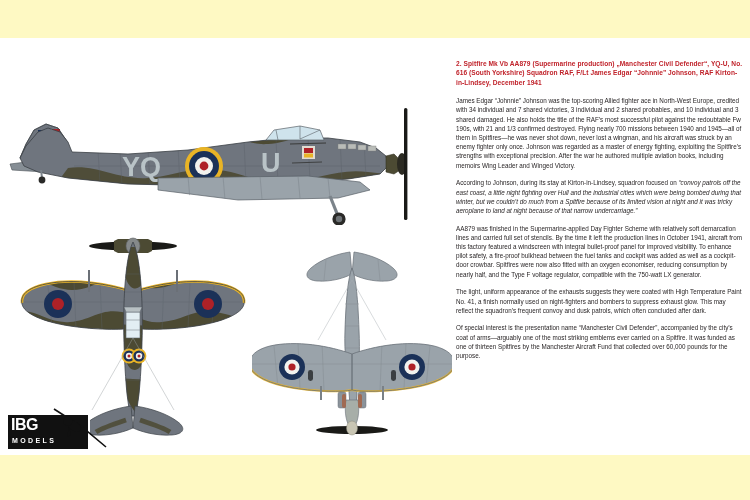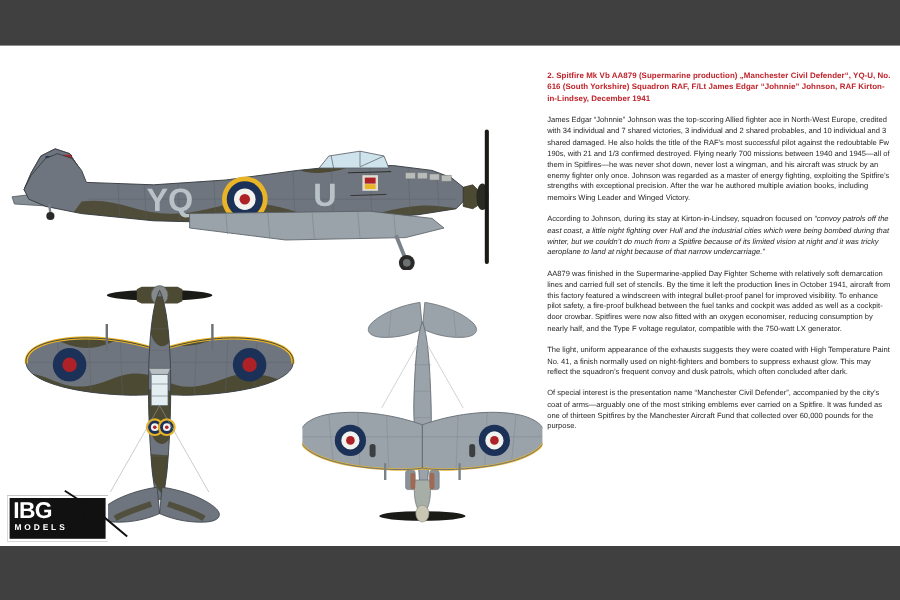--- a/index.html
+++ b/index.html
@@ -1,20 +1,20 @@
 <!DOCTYPE html>
 <html><head>
 <meta charset="utf-8">
 <style>
   html,body{margin:0;padding:0;}
   body{
     width:750px;height:500px;overflow:hidden;background:#000;
     font-family:"Liberation Sans",sans-serif;
   }
-  #sheet{position:relative;width:750px;height:500px;background:#404040;}
+  #sheet{position:relative;width:750px;height:500px;background:#fef9c3;}
   #page{
     position:absolute;left:0;top:38px;width:750px;height:417px;background:#fff;
   }
 
   
   #textcol{
     position:absolute;left:456px;top:21px;width:288px;
     color:#231f20;
   }
   #doc-title{
@@ -43,21 +43,21 @@
 
   
   #logo{
     position:absolute;left:6px;top:375px;width:84px;height:38px;
   }
   #logo-box{
     position:absolute;left:0;top:0;width:84px;height:38px;background:#111;
     border:2px solid #fff;box-sizing:border-box;
   }
   #logo-ibg{
-    position:absolute;left:5px;top:3px;font-size:19px;font-weight:bold;
+    position:absolute;left:5px;top:3px;font-size:16px;font-weight:bold;
     color:#fff;letter-spacing:-.5px;font-family:"Liberation Sans",sans-serif;
   }
   #logo-models{
     position:absolute;left:6px;top:24px;font-size:7px;font-weight:bold;
     color:#fff;letter-spacing:2.4px;font-family:"Liberation Sans",sans-serif;
   }
   #logo-plane{position:absolute;left:46px;top:-6px;width:56px;height:44px;}
   .lbl-hidden{position:absolute;width:1px;height:1px;overflow:hidden;
     clip:rect(0 0 0 0);white-space:nowrap;}
 </style>

